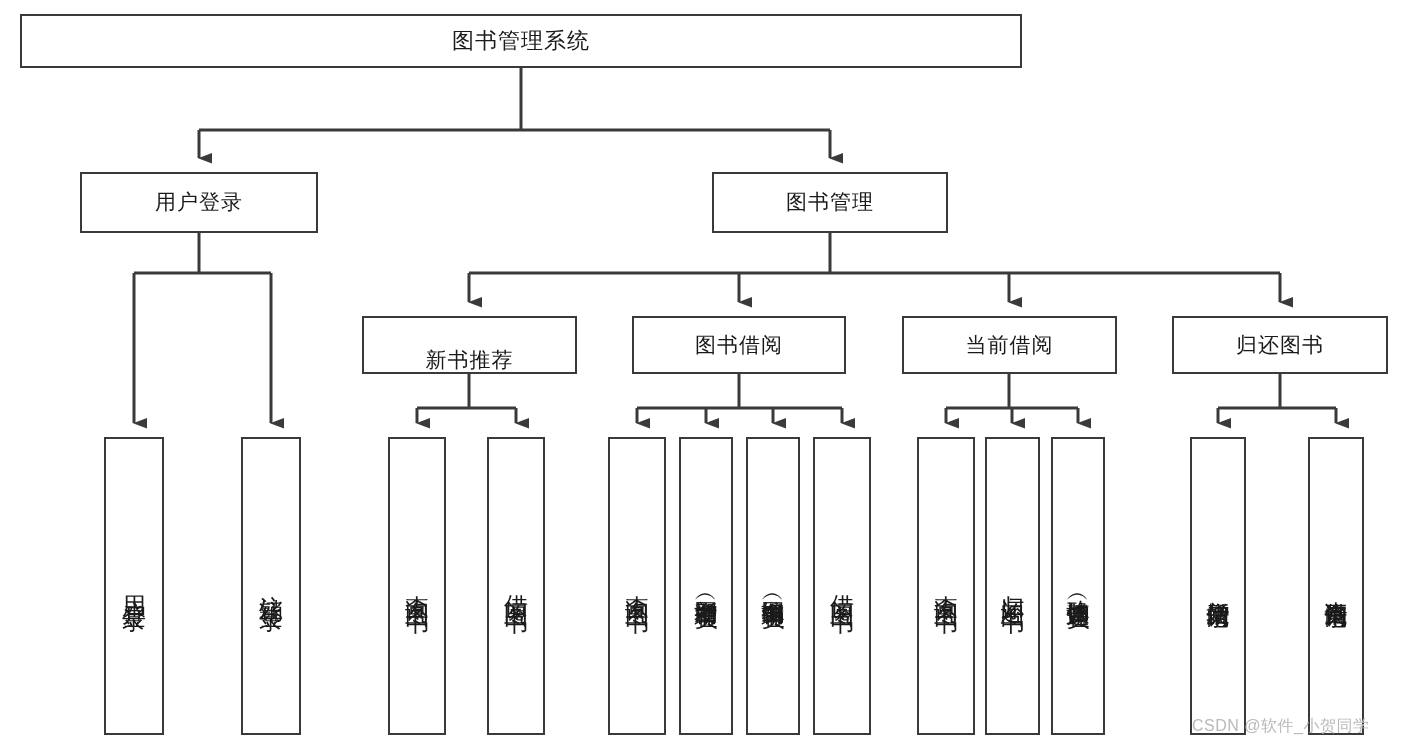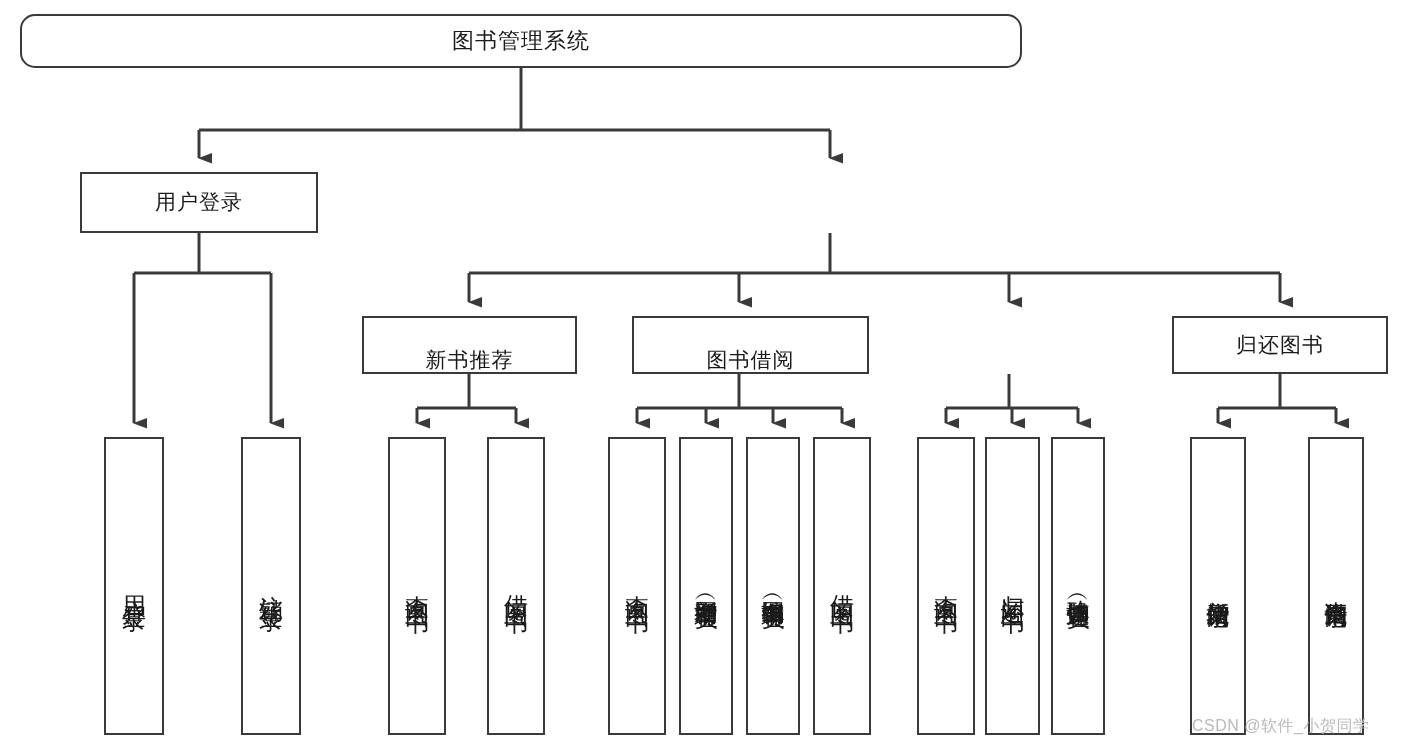--- a/index.html
+++ b/index.html
@@ -123,33 +123,39 @@
       <path d="M1012 408 L1012 423" marker-end="url(#arrow)"></path>
       <path d="M1078 408 L1078 423" marker-end="url(#arrow)"></path>
 
       <path d="M1280 374 L1280 408"></path>
       <path d="M1218 408 L1336 408"></path>
       <path d="M1218 408 L1218 423" marker-end="url(#arrow)"></path>
       <path d="M1336 408 L1336 423" marker-end="url(#arrow)"></path>
     </g>
   </svg>
 
-  <div class="node horiz root" style="left:20px;top:14px;width:1002px;height:54px;border-radius:15px;">
+  <div class="node horiz root" style="left:20px;top:14px;width:1002px;height:54px;">
     <span class="lbl">图书管理系统</span>
   </div>
 
   <div class="node horiz" style="left:80px;top:172px;width:238px;height:61px;">
     <span class="lbl">用户登录</span>
   </div>
+  <div class="node horiz" style="left:712px;top:172px;width:236px;height:61px;">
+    <span class="lbl">图书管理</span>
+  </div>
 
   <div class="node horiz" style="left:362px;top:316px;width:215px;height:58px;align-items:flex-end;">
     <span class="lbl">新书推荐</span>
   </div>
-  <div class="node horiz" style="left:632px;top:316px;width:237px;height:58px;align-items:flex-end;">
+  <div class="node horiz" style="left:632px;top:316px;width:214px;height:58px;">
     <span class="lbl">图书借阅</span>
+  </div>
+  <div class="node horiz" style="left:902px;top:316px;width:215px;height:58px;">
+    <span class="lbl">当前借阅</span>
   </div>
   <div class="node horiz" style="left:1172px;top:316px;width:216px;height:58px;">
     <span class="lbl">归还图书</span>
   </div>
 
   <div class="node vert" style="left:104px;top:437px;width:60px;height:298px;">
     <span class="lbl">用户登录</span>
   </div>
   <div class="node vert" style="left:241px;top:437px;width:60px;height:298px;">
     <span class="lbl">注销登录</span>

